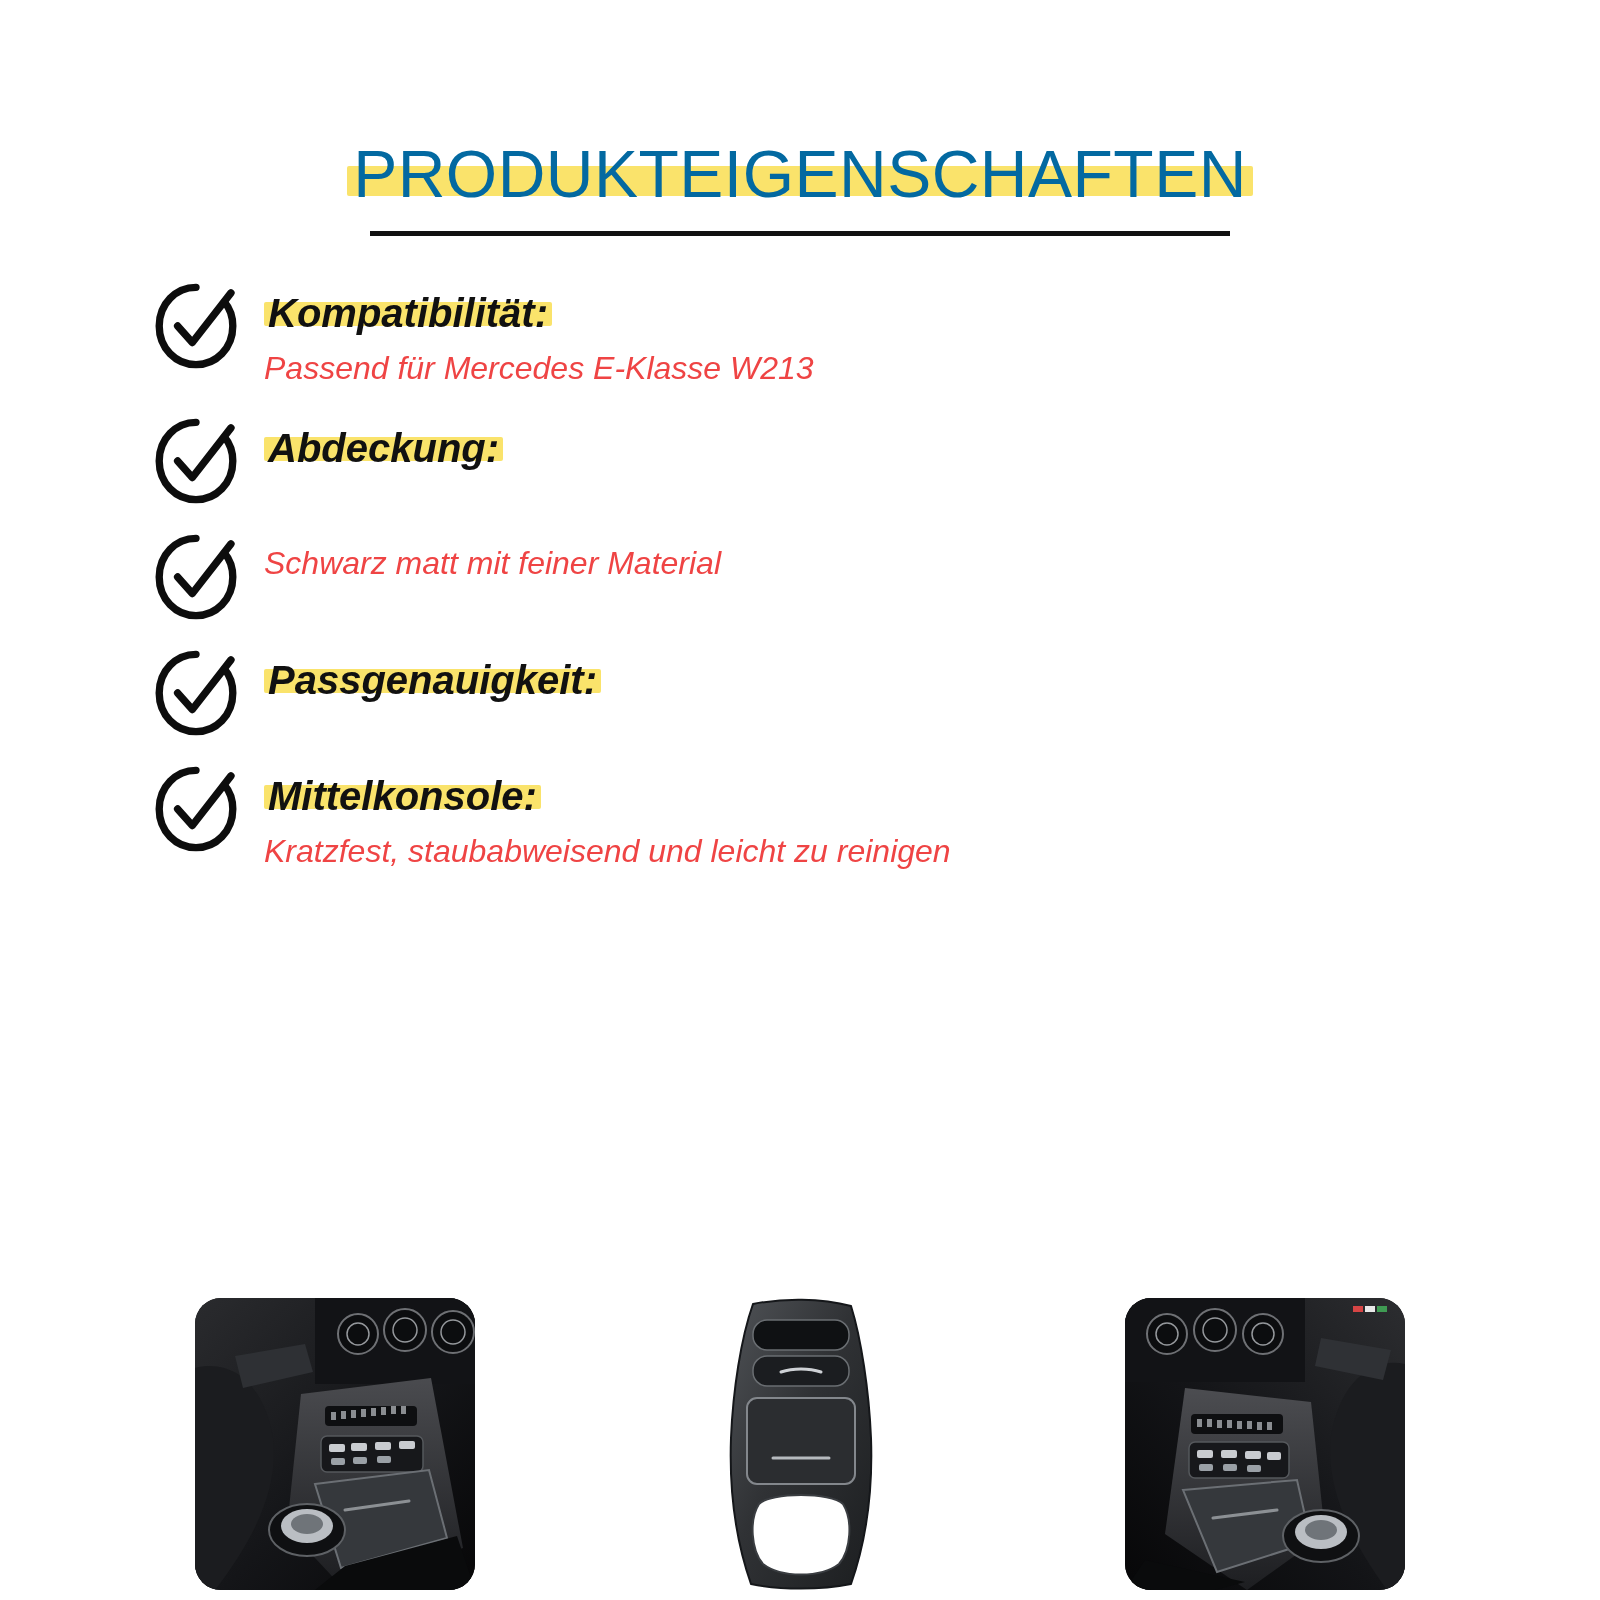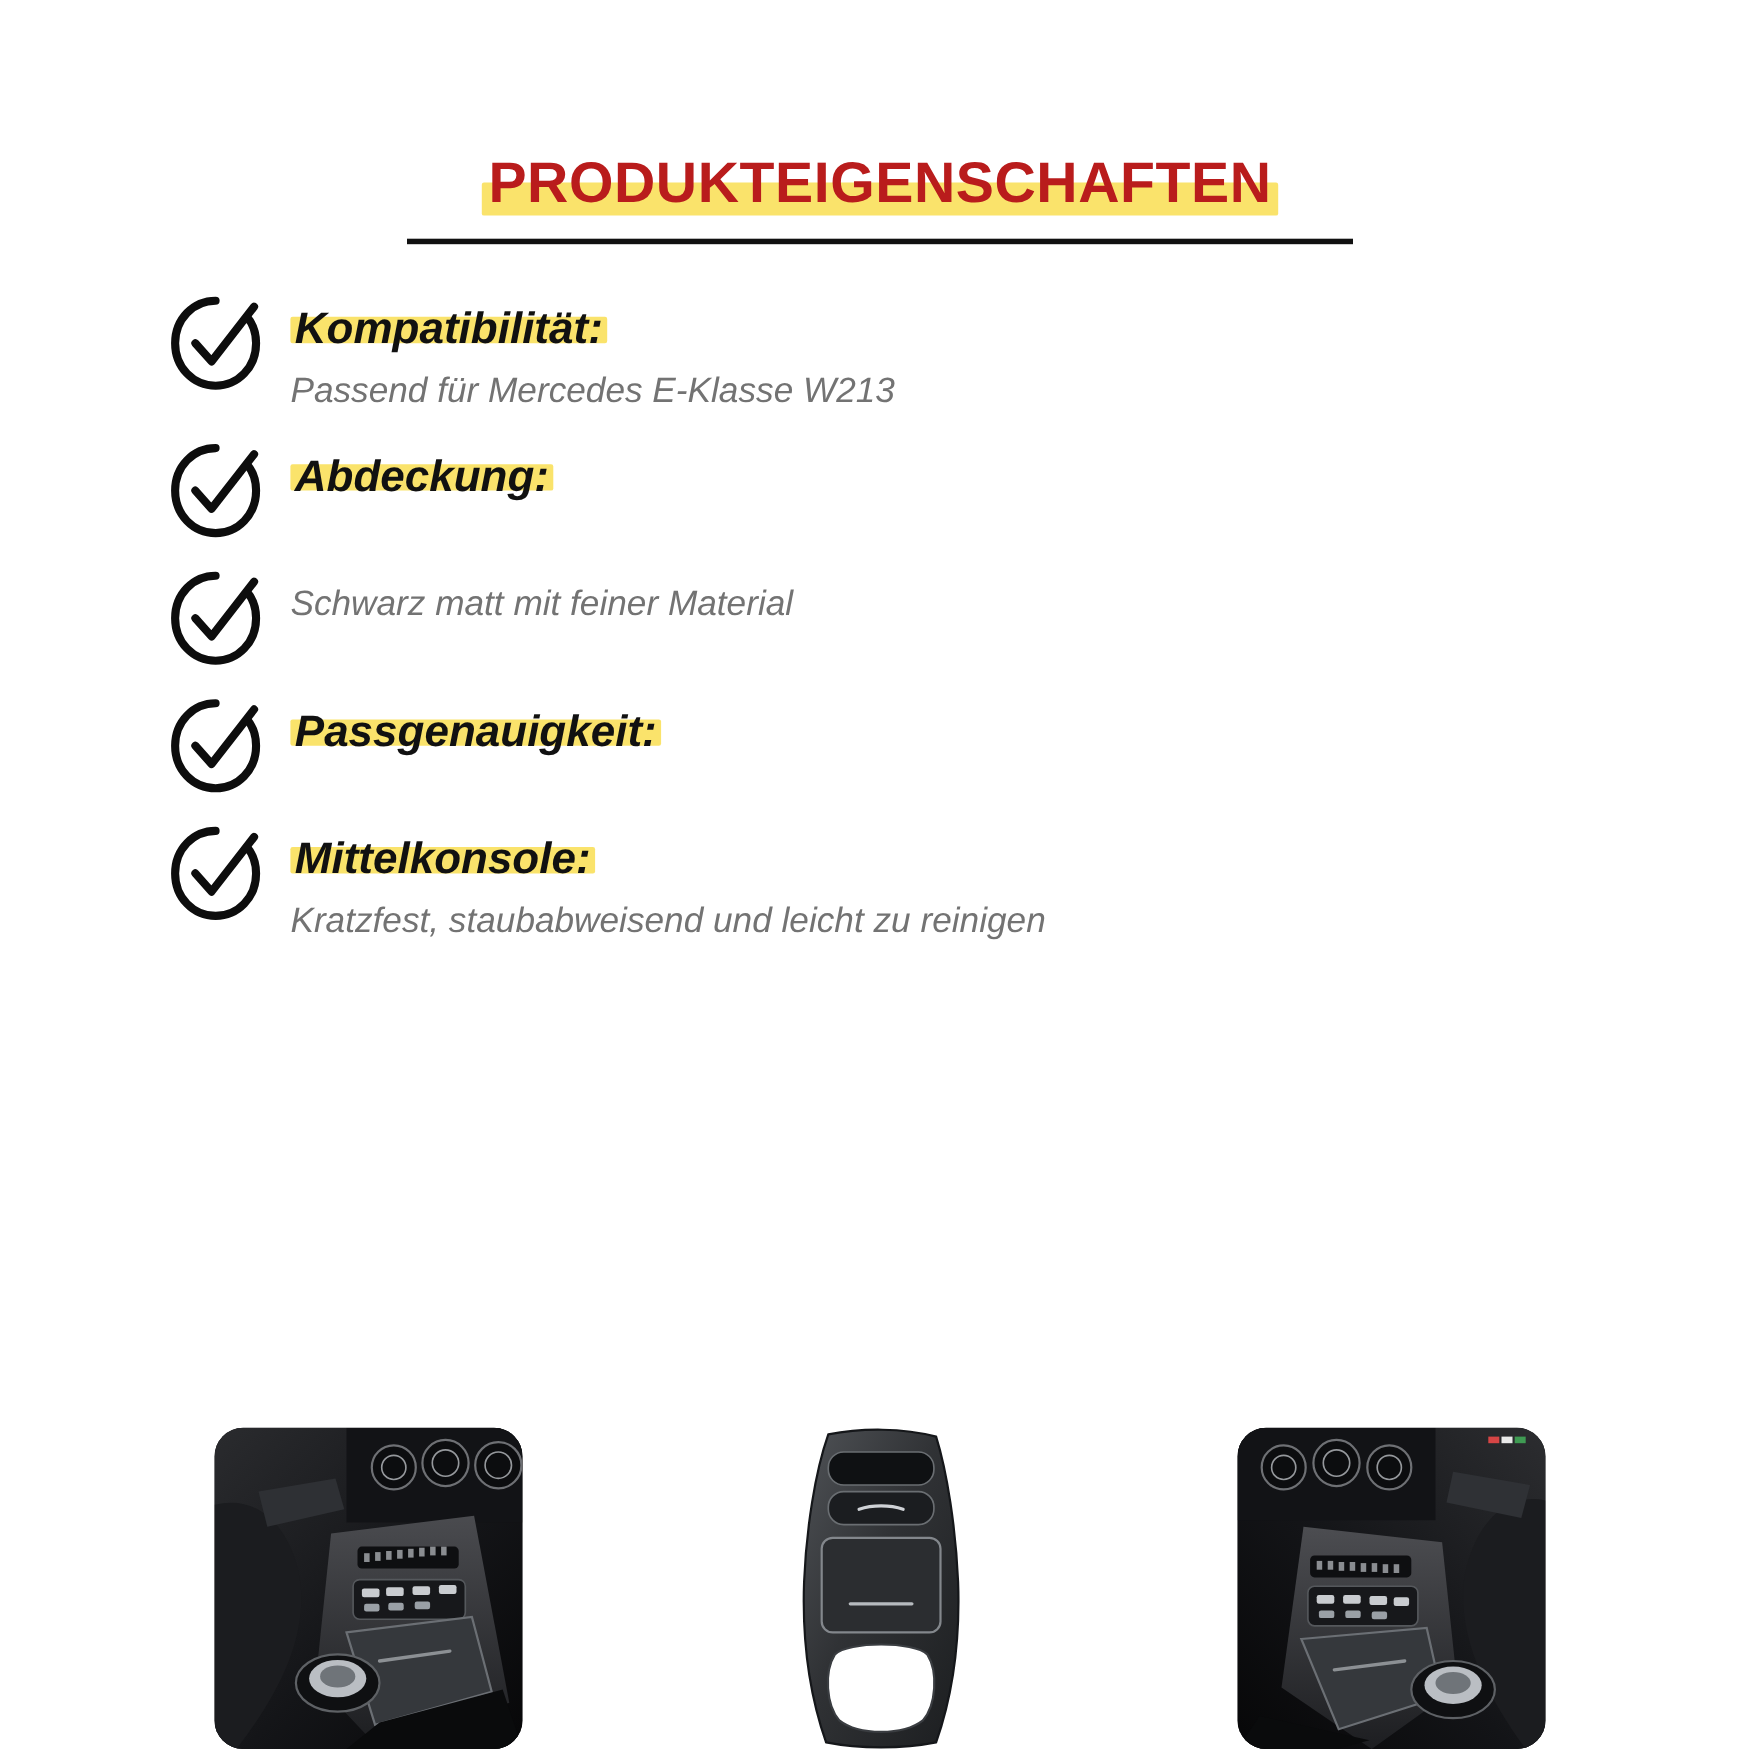--- a/index.html
+++ b/index.html
@@ -25,25 +25,25 @@
   }
 
   
   .title-wrap {
     margin-top: 140px;
     text-align: center;
   }
   .title {
     display: inline-block;
     position: relative;
-    font-size: 52px;
-    font-weight: 700;
+    font-size: 66px;
+    font-weight: 400;
     letter-spacing: 0.5px;
     line-height: 1.05;
-    color: #b91c1c;
+    color: #0369a1;
     padding: 0 6px 8px 6px;
   }
   .title .hl {
     position: absolute;
     left: 0;
     right: 0;
     top: 26px;
     height: 30px;
     background: #FAE36B;
     z-index: 0;
@@ -107,21 +107,21 @@
     z-index: 0;
     border-radius: 2px;
   }
   .feature-head .txt {
     position: relative;
     z-index: 1;
   }
   .feature-desc {
     font-size: 32px;
     line-height: 1.4;
-    color: #737373;
+    color: #ef4444;
     max-width: 1080px;
     font-weight: 400;
   }
 
   
   .gallery {
     position: absolute;
     left: 0;
     right: 0;
     bottom: 150px;

